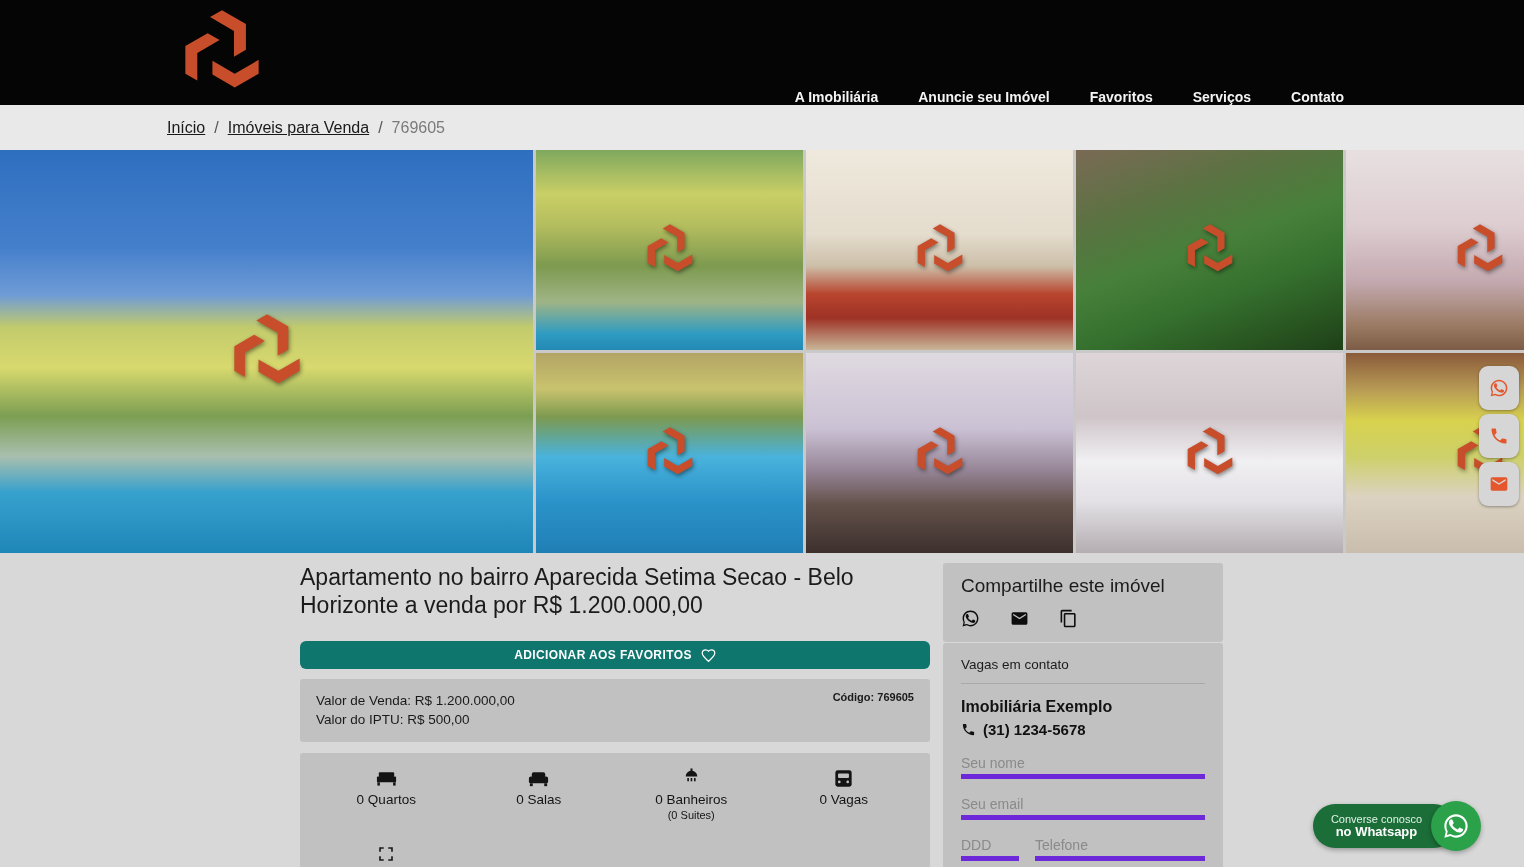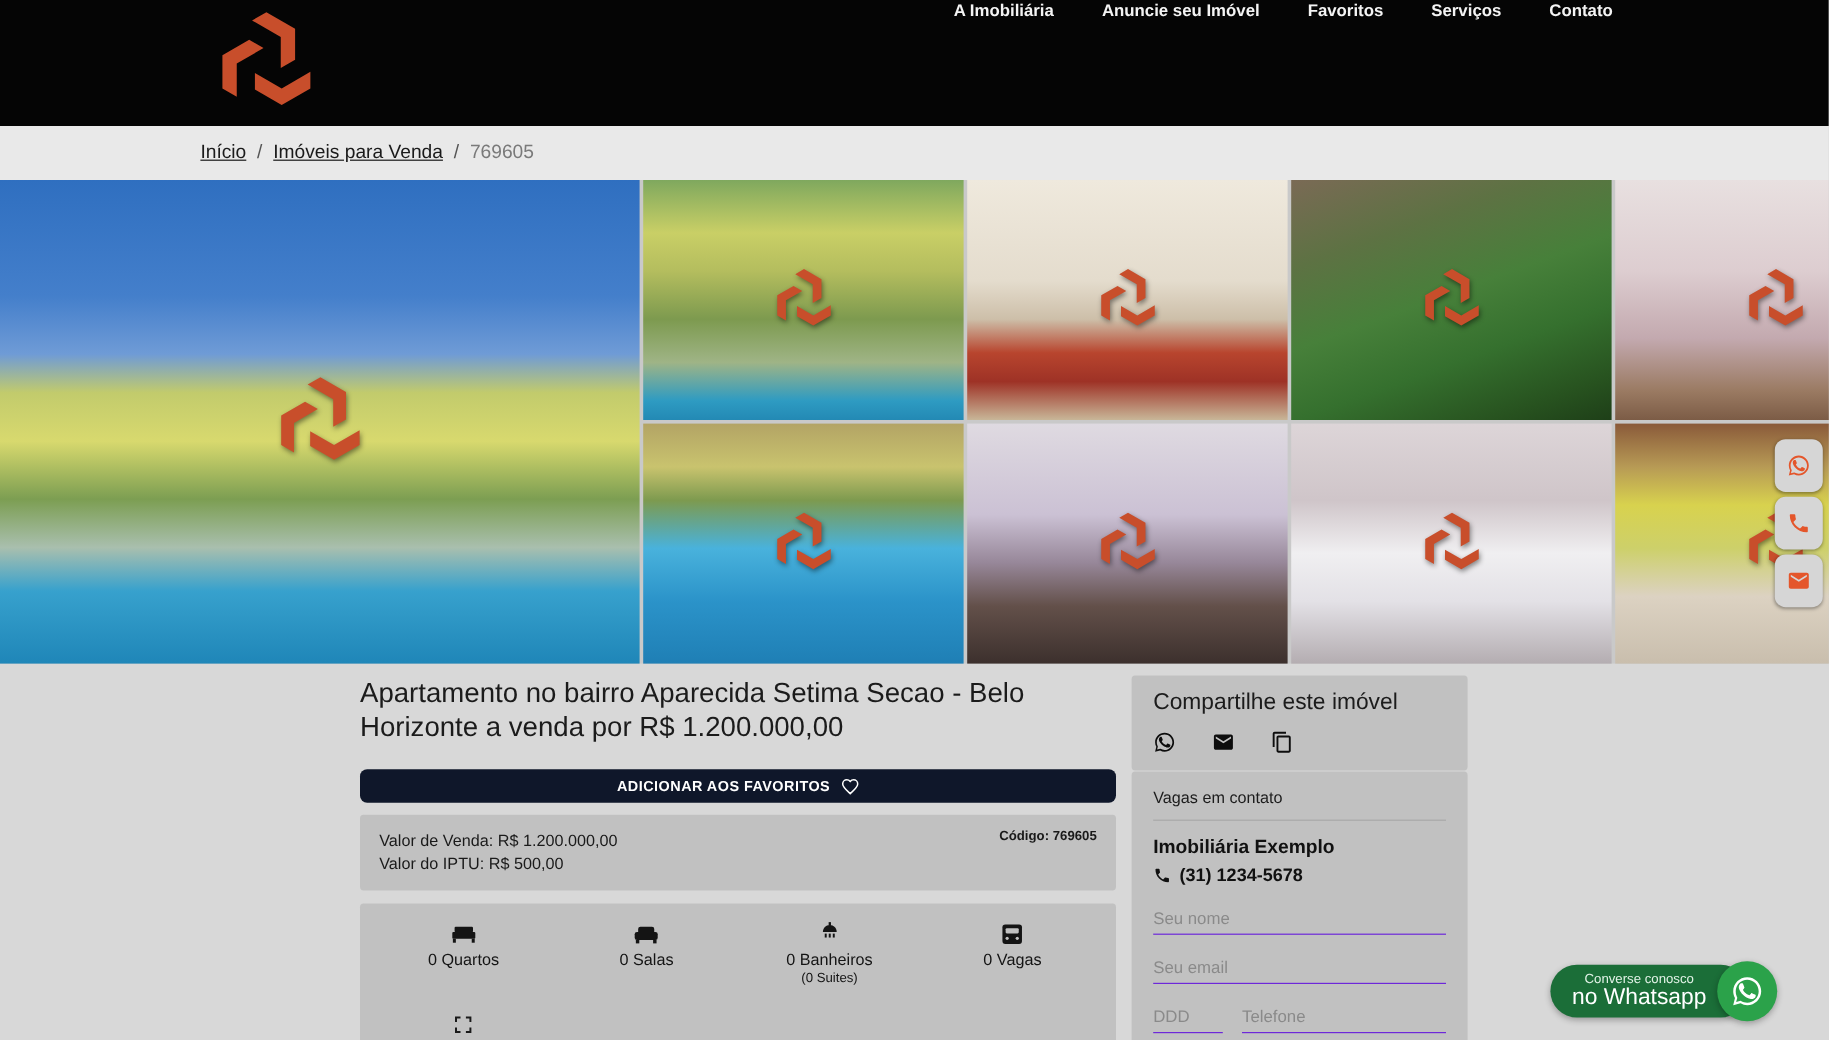--- a/index.html
+++ b/index.html
@@ -2,21 +2,21 @@
 <html><head>
 <meta charset="utf-8">
 <style>
   * { margin:0; padding:0; box-sizing:border-box; }
   html,body { width:1524px; height:867px; overflow:hidden; background:#d8d8d8;
     font-family:"Liberation Sans", sans-serif; position:relative; }
 
   
   .header { position:absolute; left:0; top:0; width:1524px; height:105px; background:#050505; z-index:5; }
   .logo { position:absolute; left:176px; top:5px; width:92px; height:95px; cursor:pointer; }
-  .nav { position:absolute; right:180px; top:0; height:105px; display:flex; align-items:flex-start; gap:40px; }
+  .nav { position:absolute; right:180px; top:0; height:105px; display:flex; align-items:flex-end; gap:40px; }
   .nav-item { color:#f4f4f4; font-size:14px; font-weight:bold; cursor:pointer; white-space:nowrap; }
 
   
   .crumbbar { position:absolute; left:0; top:105px; width:1524px; height:45px; background:#e9e9e9;
     display:flex; align-items:center; padding-left:167px; font-size:16px; color:#222; }
   .crumb-link { color:#1a1a1a; text-decoration:underline; cursor:pointer; }
   .crumb-sep { margin:0 9px; color:#555; }
   .crumb-cur { color:#7a7a7a; }
 
   
@@ -32,21 +32,21 @@
   .p4 { background:linear-gradient(160deg,#7a6a55 0%,#5d7243 25%,#47803a 48%,#35702e 68%,#27521f 88%,#1e3f18 100%); }
   .p5 { background:linear-gradient(180deg,#e8e0e0 0%,#ddcdd0 38%,#c3a9af 66%,#9a7a62 88%,#7c5c46 100%); }
   .p6 { background:linear-gradient(180deg,#b3a465 0%,#c9c36e 18%,#7d9a4f 32%,#49b2dc 52%,#2b93c9 74%,#1f7fb5 100%); }
   .p7 { background:linear-gradient(180deg,#dfdae1 0%,#cbc1d4 38%,#978799 58%,#63504a 76%,#3c302d 100%); }
   .p8 { background:linear-gradient(180deg,#ddd5d8 0%,#cfc5c9 32%,#f0eff1 54%,#e3e1e6 74%,#b4adb1 100%); }
   .p9 { background:linear-gradient(180deg,#8a5a3a 0%,#b79a55 18%,#d8d24e 34%,#cdd06a 52%,#dcd2c2 72%,#c9bead 100%); }
 
   
   .main-col { position:absolute; left:300px; top:563px; width:630px; }
   .title { font-size:23px; color:#1b1b1b; line-height:1.22; font-weight:normal; }
-  .fav-btn { margin-top:22px; width:100%; height:28px; background:#0f172a; border:none; border-radius:6px;
+  .fav-btn { margin-top:22px; width:100%; height:28px; background:#0f766e; border:none; border-radius:6px;
     color:#fff; font-size:12px; font-weight:bold; letter-spacing:.4px; display:flex; align-items:center;
     justify-content:center; gap:9px; cursor:pointer; font-family:inherit; }
   .price-box { margin-top:10px; background:#c1c1c1; border-radius:3px; padding:13px 16px; position:relative;
     font-size:13.5px; color:#1a1a1a; line-height:1.38; }
   .code { position:absolute; right:16px; top:11px; font-weight:bold; font-size:11px; }
   .feat-box { margin-top:11px; background:#c1c1c1; border-radius:3px; padding:14px 10px 40px; }
   .feat-row { display:flex; }
   .feat { flex:1; display:flex; flex-direction:column; align-items:center; color:#141414; }
   .feat svg { width:23px; height:23px; }
   .feat-label { font-size:13.5px; margin-top:2px; }
@@ -59,40 +59,40 @@
   .share-title { font-size:19px; color:#1c1c1c; }
   .share-icons { display:flex; gap:30px; margin-top:12px; align-items:center; }
   .share-icons svg { width:19px; height:19px; color:#0d0d0d; cursor:pointer; }
   .contact-box { position:absolute; left:943px; top:643px; width:280px; height:310px; background:#c1c1c1;
     border-radius:3px; padding:14px 18px; }
   .contact-title { font-size:13.5px; color:#1c1c1c; }
   .contact-hr { border:none; border-top:1px solid #a8a8a8; margin-top:11px; }
   .agency { font-size:16px; font-weight:bold; color:#111; margin-top:14px; }
   .agency-phone { display:flex; align-items:center; gap:7px; margin-top:5px; font-size:15px; font-weight:bold; color:#111; }
   .agency-phone svg { width:15px; height:15px; }
-  .cinput { display:block; width:100%; background:transparent; border:none; border-bottom:1px solid #6d28d9;
+  .cinput { display:block; width:100%; background:transparent; border:none; border-bottom:5px solid #6d28d9;
     font-size:14px; color:#333; height:28px; margin-top:13px; font-family:inherit; outline:none; }
   .cinput::placeholder { color:#8a8a8a; opacity:1; }
   .phone-row { display:flex; gap:16px; }
   .phone-row .ddd { width:58px; }
   .phone-row .tel { flex:1; }
 
   
   .side-btns { position:absolute; right:5px; top:366px; display:flex; flex-direction:column; gap:4px; z-index:8; }
   .side-btn { width:40px; height:44px; background:#d6d6d6; border:none; border-radius:9px;
     box-shadow:0 1px 3px rgba(0,0,0,.35); display:flex; align-items:center; justify-content:center; cursor:pointer; }
   .side-btn svg { width:20px; height:20px; color:#e4562b; }
 
   
   .wa-widget { position:absolute; right:43px; bottom:19px; z-index:9; cursor:pointer; }
   .wa-pill { height:44px; margin:3px 25px 0 0; background:#1b6e38; border-radius:22px;
     padding:5px 34px 5px 18px; color:#fff; text-align:center;
     display:flex; flex-direction:column; justify-content:center; box-shadow:0 2px 5px rgba(0,0,0,.3); }
   .wa-line1 { font-size:11px; color:#e2f3e7; }
-  .wa-line2 { font-size:19px; font-weight:normal; line-height:1.1; }
+  .wa-line2 { font-size:13px; font-weight:bold; line-height:1.1; }
   .wa-circle { position:absolute; right:0; top:0; width:50px; height:50px; border-radius:50%;
     background:#2ba24a; display:flex; align-items:center; justify-content:center; box-shadow:0 2px 5px rgba(0,0,0,.3); }
   .wa-circle svg { width:28px; height:28px; color:#fff; }
 
   .hidden-defs { position:absolute; width:0; height:0; }
   .cut { fill:#c1c1c1; }
 </style>
 </head>
 <body>
 

